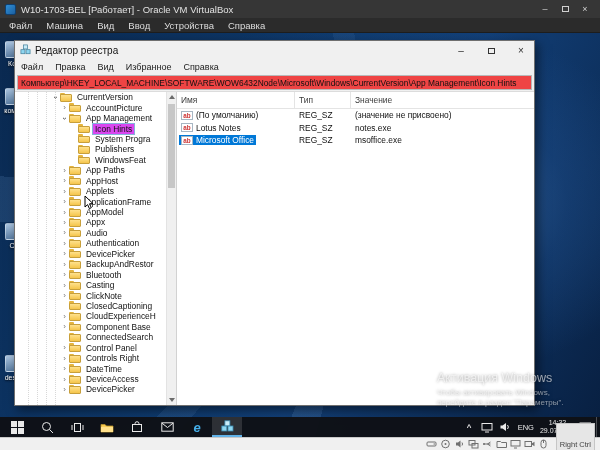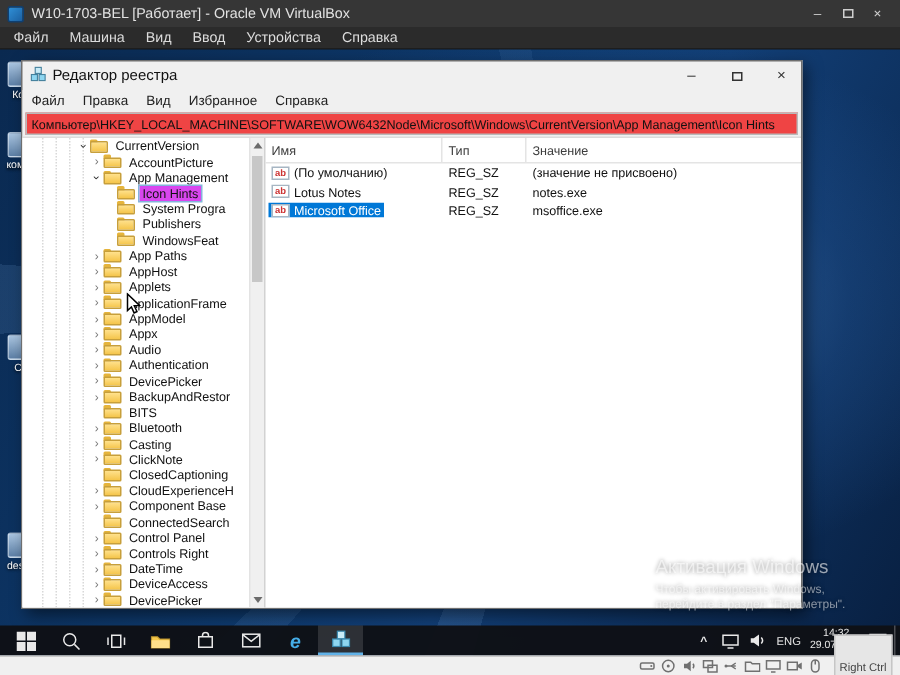--- a/index.html
+++ b/index.html
@@ -254,25 +254,20 @@
                 <span class="chev">›</span>
                 <span class="fold"></span>
                 <span class="tlabel">DevicePicker</span>
               </div>
               <div class="trow" style="padding-left: 45px;">
                 <span class="chev">›</span>
                 <span class="fold"></span>
                 <span class="tlabel">BackupAndRestor</span>
               </div>
               <div class="trow" style="padding-left: 45px;">
-                <span class="chev"></span>
-                <span class="fold"></span>
-                <span class="tlabel">BITS</span>
-              </div>
-              <div class="trow" style="padding-left: 45px;">
                 <span class="chev">›</span>
                 <span class="fold"></span>
                 <span class="tlabel">Bluetooth</span>
               </div>
               <div class="trow" style="padding-left: 45px;">
                 <span class="chev">›</span>
                 <span class="fold"></span>
                 <span class="tlabel">Casting</span>
               </div>
               <div class="trow" style="padding-left: 45px;">

